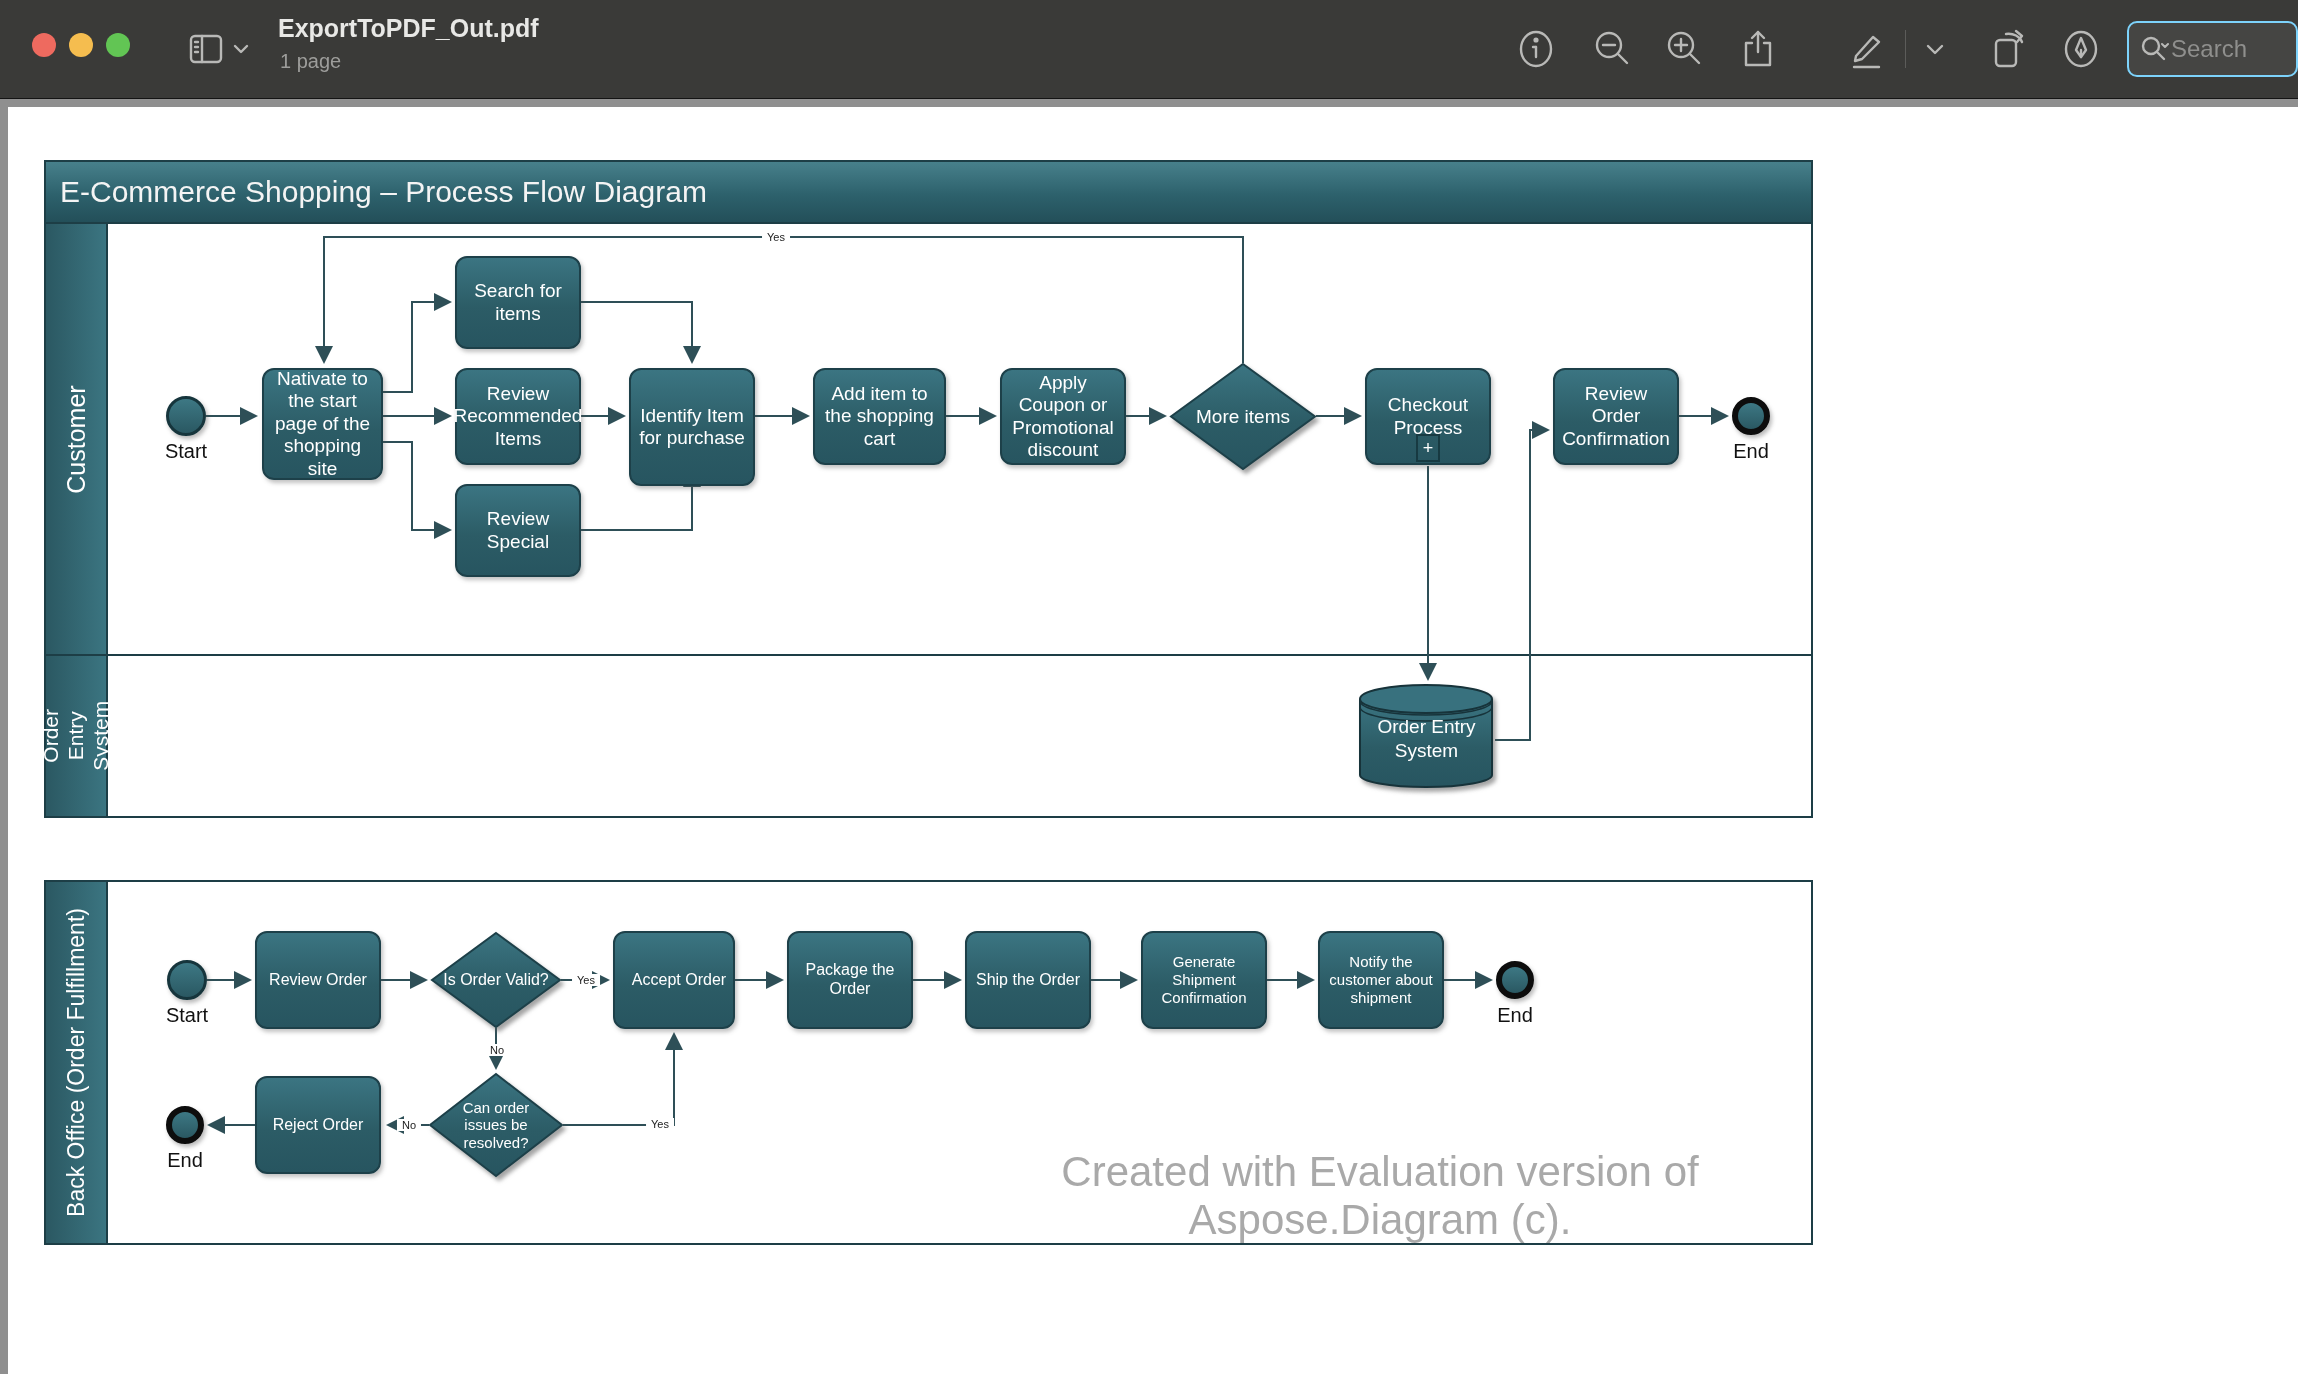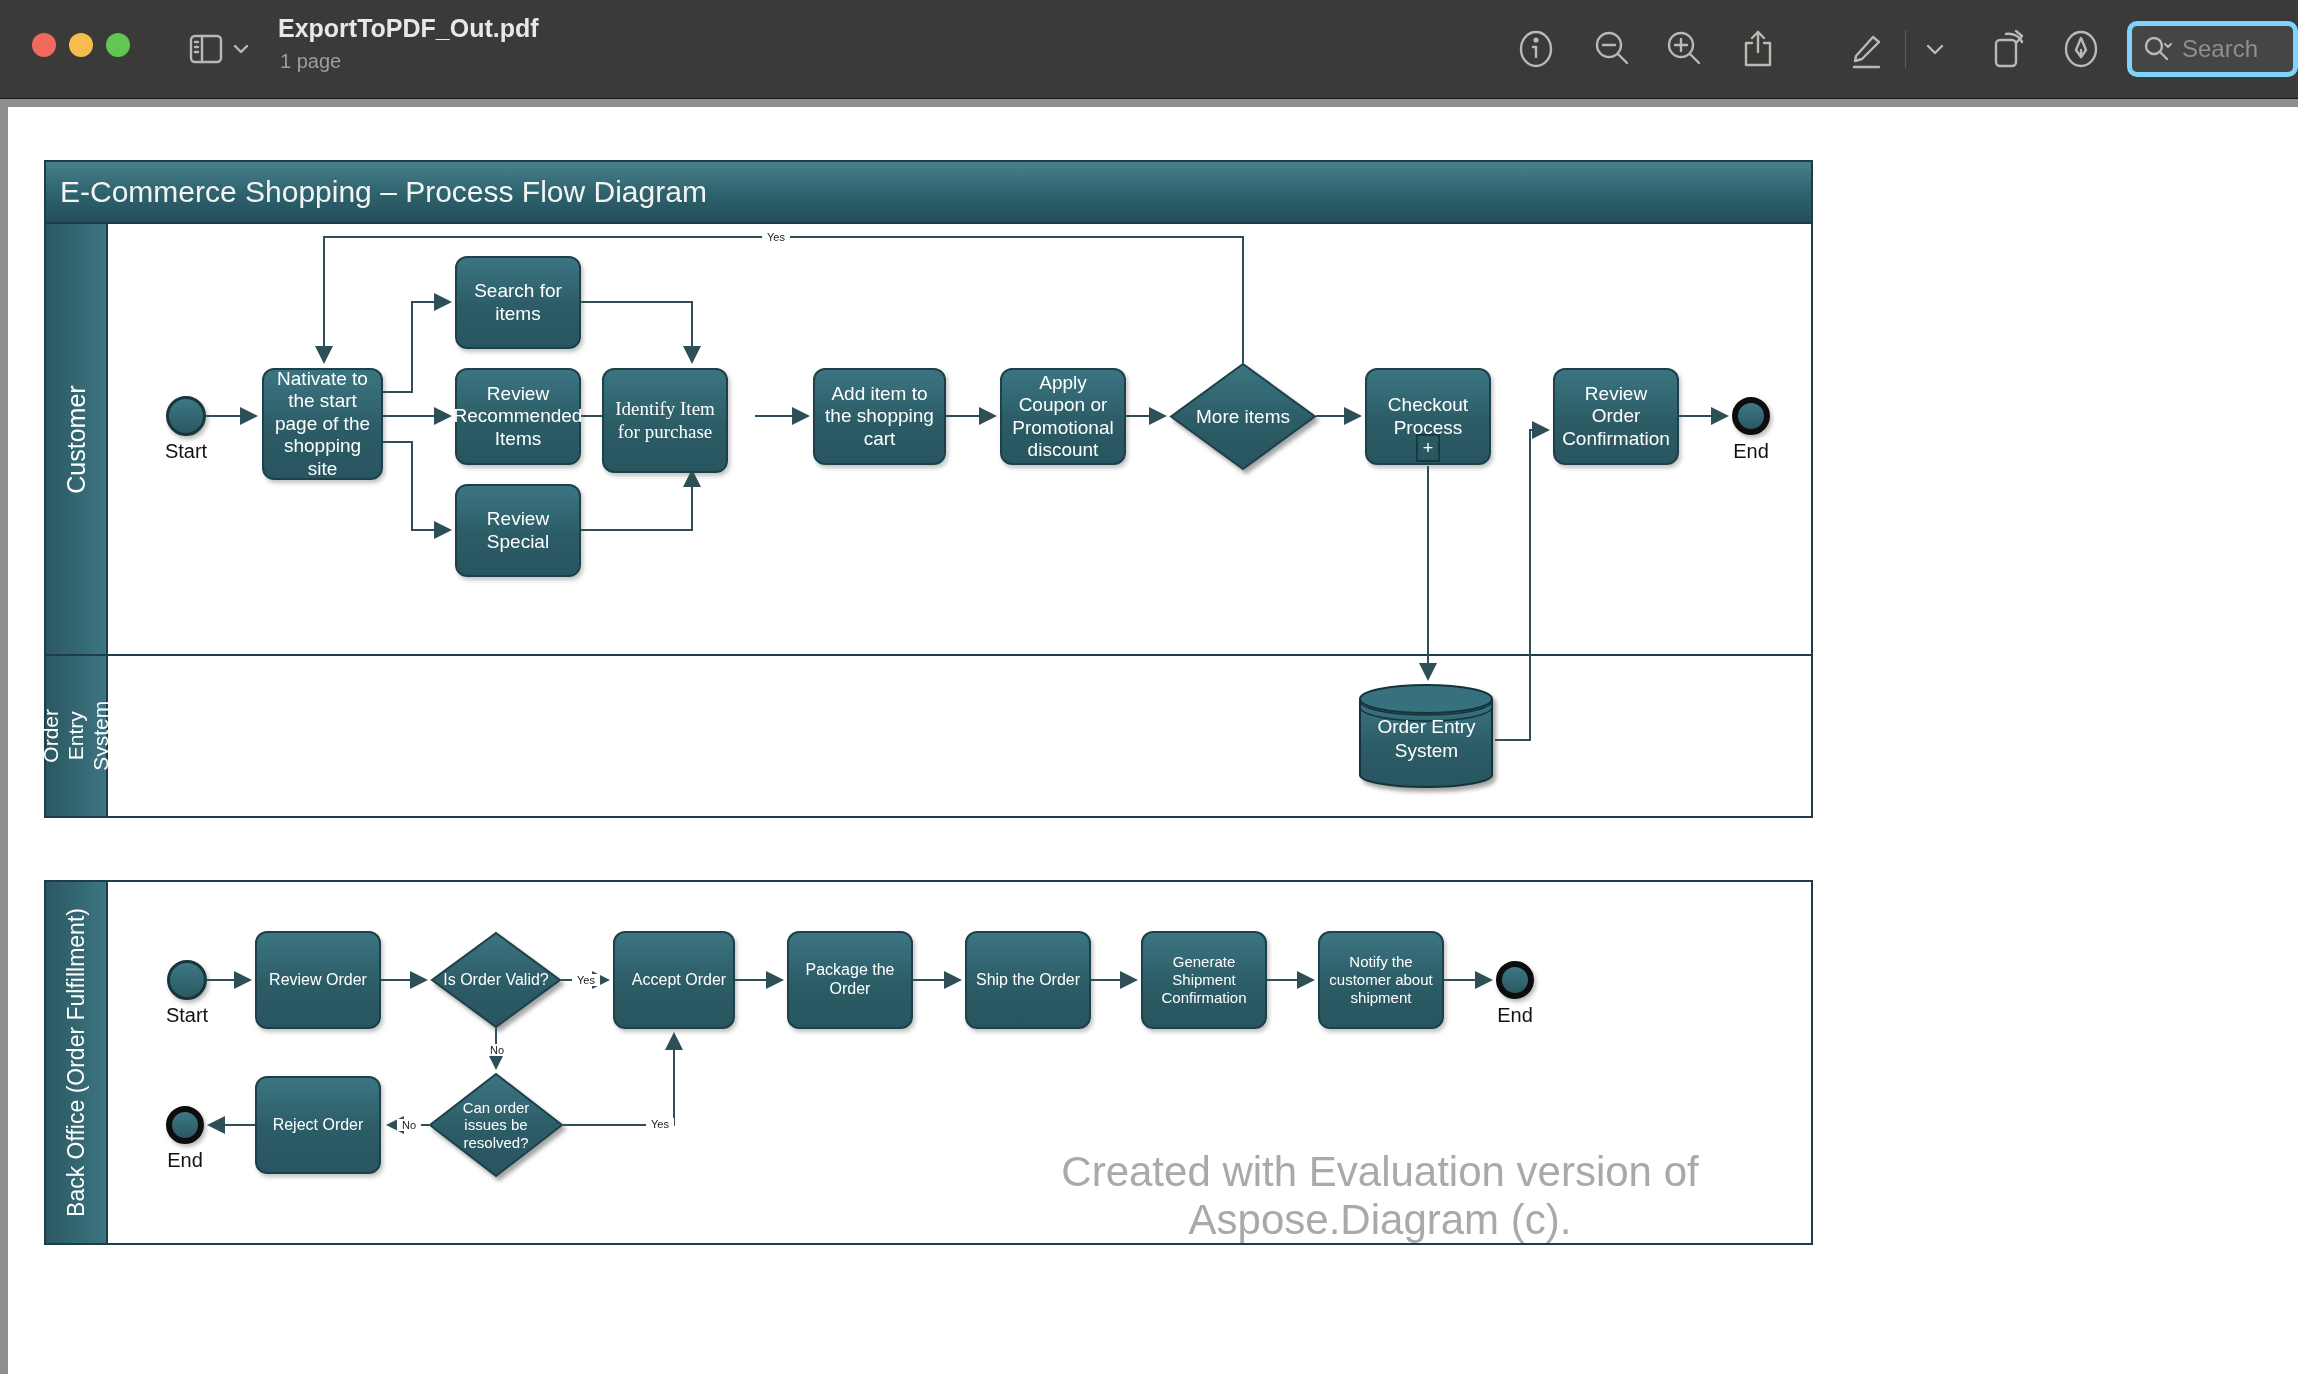--- a/index.html
+++ b/index.html
@@ -13,22 +13,22 @@
   .tl.red{left:32px;background:#ee6a5f;}
   .tl.yellow{left:69px;background:#f5bd4f;}
   .tl.green{left:106px;background:#62c554;}
   .sidebar-btn{position:absolute;left:186px;top:28px;width:66px;height:42px;display:flex;
                align-items:center;gap:6px;}
   .win-title{position:absolute;left:278px;top:14px;color:#e8e8e6;font-size:25px;font-weight:bold;}
   .win-sub{position:absolute;left:280px;top:50px;color:#9d9d9b;font-size:20px;}
   .tb-icon{position:absolute;top:26px;width:46px;height:46px;}
   .tb-divider{position:absolute;left:1905px;top:30px;width:1px;height:38px;background:#5c5c5a;}
   .searchbox{position:absolute;left:2127px;top:21px;width:171px;height:56px;background:#454543;
-             border:5px solid #7dd3fc;border-radius:10px;display:flex;align-items:center;
-             padding-left:10px;box-sizing:border-box;gap:8px;}
+             border:2px solid #7dd3fc;border-radius:10px;display:flex;align-items:center;
+             padding-left:10px;box-sizing:border-box;gap:0;}
   .searchbox input{background:transparent;border:none;outline:none;color:#cfcfcd;font-size:24px;
              width:90px;font-family:"Liberation Sans",sans-serif;}
   .searchbox input::placeholder{color:#8f8f8d;}
   svg.icon{stroke:#b9b9b7;fill:none;stroke-width:2.4;stroke-linecap:round;stroke-linejoin:round;}
 
   
   .gray-band{position:absolute;left:0;top:99px;width:2298px;height:8px;background:#8f8f8f;z-index:4;}
   .gray-strip{position:absolute;left:0;top:99px;width:8px;height:1275px;background:#8f8f8f;z-index:4;}
   .page{position:absolute;left:8px;top:107px;width:2290px;height:1267px;background:#ffffff;z-index:1;}
 
@@ -213,21 +213,21 @@
   </g>
 </svg>
 
 <div class="event start" style="left:166px;top:396px;width:40px;height:40px;"></div>
 <div class="node-label" style="left:186px;top:440px;">Start</div>
 
 <div class="task f19" style="left:262px;top:368px;width:121px;height:112px;">Nativate to the start page of the shopping site</div>
 <div class="task f19" style="left:455px;top:256px;width:126px;height:93px;">Search for items</div>
 <div class="task f19" style="left:455px;top:368px;width:126px;height:97px;">Review Recommended Items</div>
 <div class="task f19" style="left:455px;top:484px;width:126px;height:93px;">Review Special</div>
-<div class="task f19" style="left:602px;top:368px;width:126px;height:105px;font-family:Liberation Serif, serif;">Identify Item for purchase</div>
+<div class="task f19" style="left:629px;top:368px;width:126px;height:118px;">Identify Item for purchase</div>
 <div class="task f19" style="left:813px;top:368px;width:133px;height:97px;">Add item to the shopping cart</div>
 <div class="task f19" style="left:1000px;top:368px;width:126px;height:97px;">Apply Coupon or Promotional discount</div>
 
 <div class="diamond" style="left:1170px;top:363px;width:146px;height:107px;">
   <svg width="146" height="107" class="shape-shadow">
       <polygon points="73,1 145,53.5 73,106 1,53.5" fill="url(#gteal)" stroke="#1d4049" stroke-width="2"></polygon>
     </svg>
   <div class="label f19">More items</div>
 </div>
 

